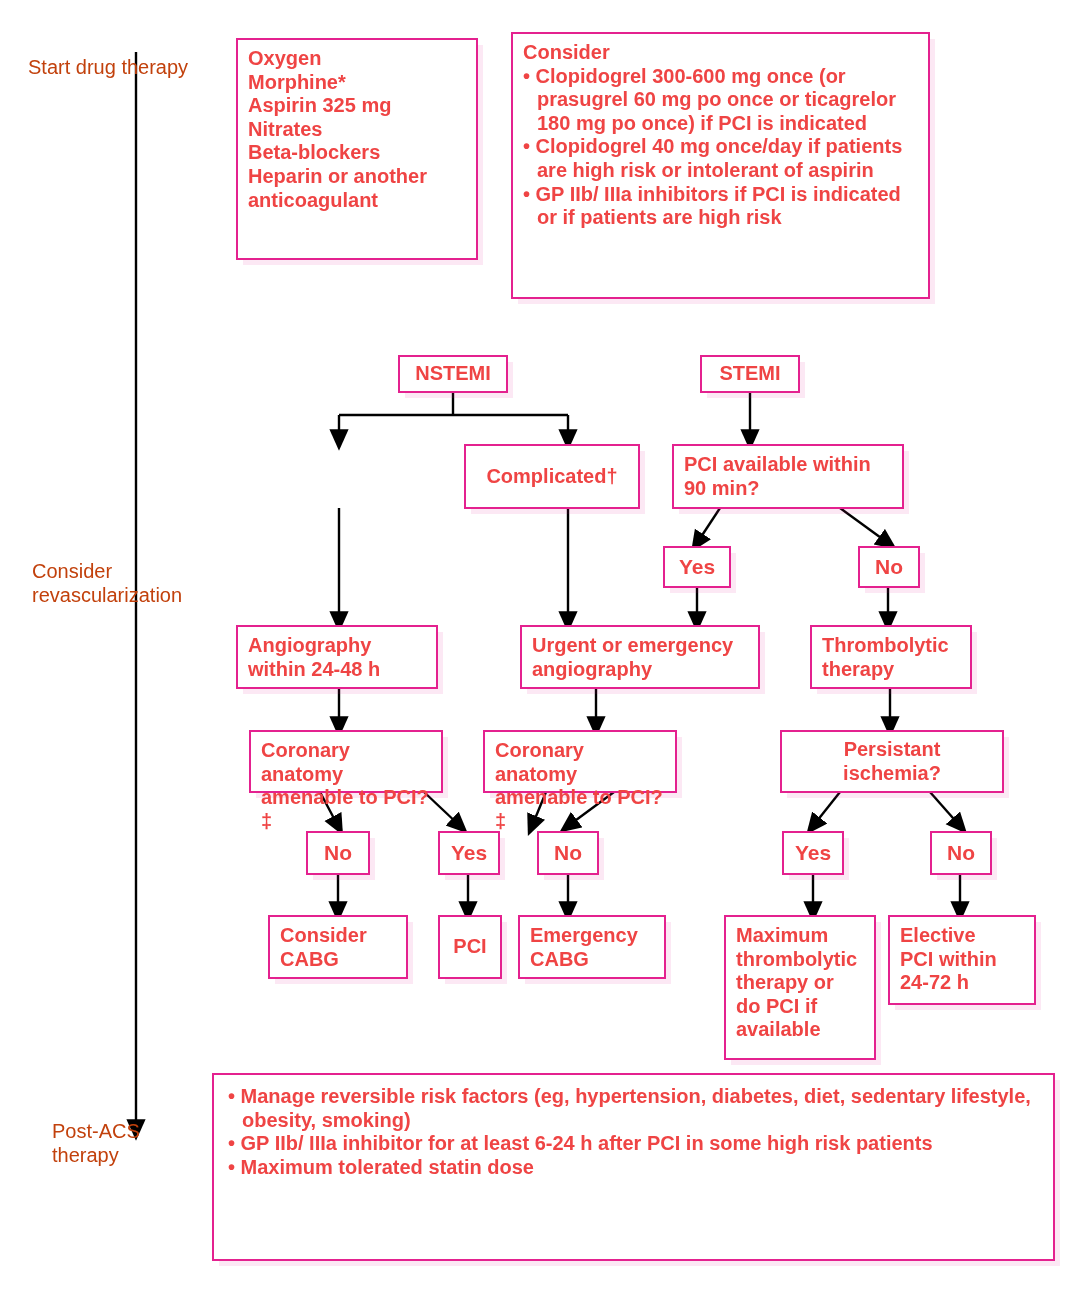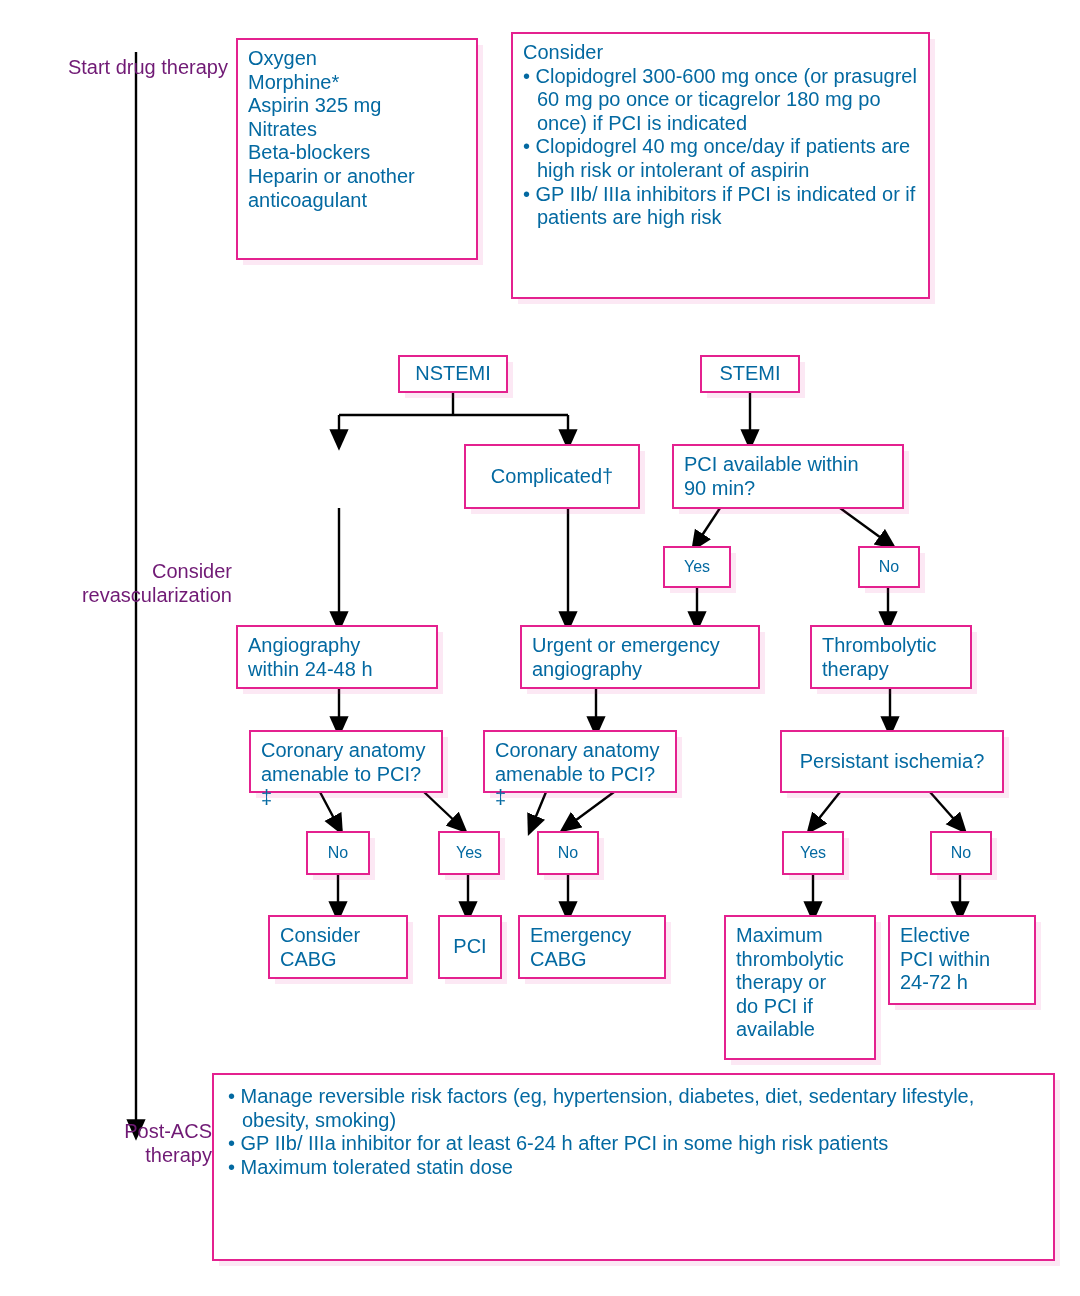--- a/index.html
+++ b/index.html
@@ -19,36 +19,37 @@
     background: #ffffff;
   }
   .box {
     position: absolute;
     box-sizing: border-box;
     border: 2.5px solid #e4218f;
     background: #ffffff;
     box-shadow: 6px 6px 0 -1px rgba(228, 33, 143, 0.10);
     font-size: 20px;
     line-height: 1.18;
-    color: #0369a1;
+    color: #ef4444;
     padding: 7px 10px;
+    font-weight: bold;
   }
   .box.center {
     text-align: center;
   }
   .box .inner {
     white-space: pre-line;
   }
   .stage-label {
     position: absolute;
     font-size: 20px;
     line-height: 1.18;
-    text-align: right;
+    text-align: left;
     white-space: pre-line;
-    color: #701a75;
+    color: #c2410c;
   }
   .hang {
     display: block;
     padding-left: 14px;
     text-indent: -14px;
   }
   svg.lines {
     position: absolute;
     left: 0;
     top: 0;
@@ -56,21 +57,21 @@
     height: 1296px;
     pointer-events: none;
   }
   .vcent {
     display: flex;
     align-items: center;
     justify-content: center;
     height: 100%;
   }
   .small-box {
-    font-size: 16px;
+    font-size: 21px;
   }
 </style>
 </head>
 <body>
 
 <div id="stage">
 
   <svg class="lines" viewBox="0 0 1080 1296">
     <defs>
       <marker id="arrow" markerWidth="9" markerHeight="9" refX="4.5" refY="4" orient="auto">

